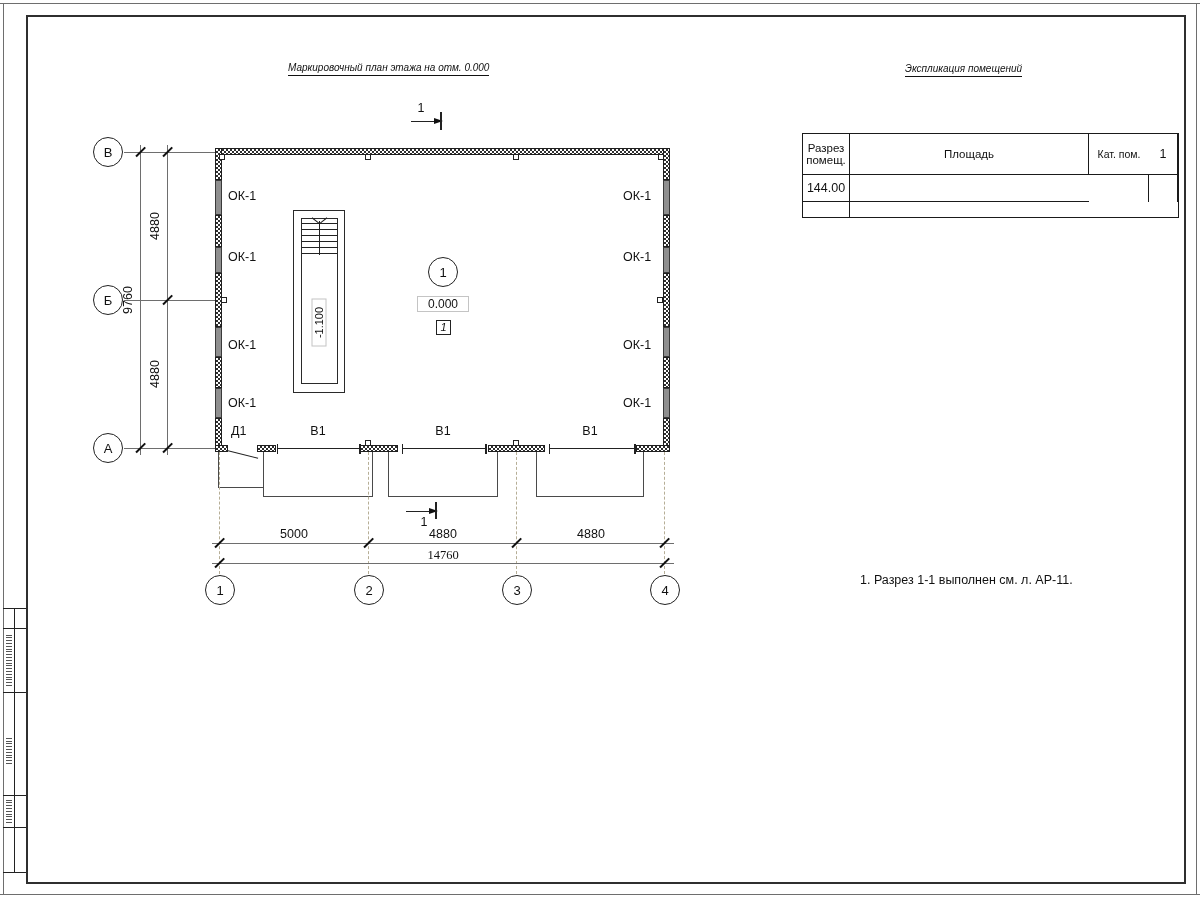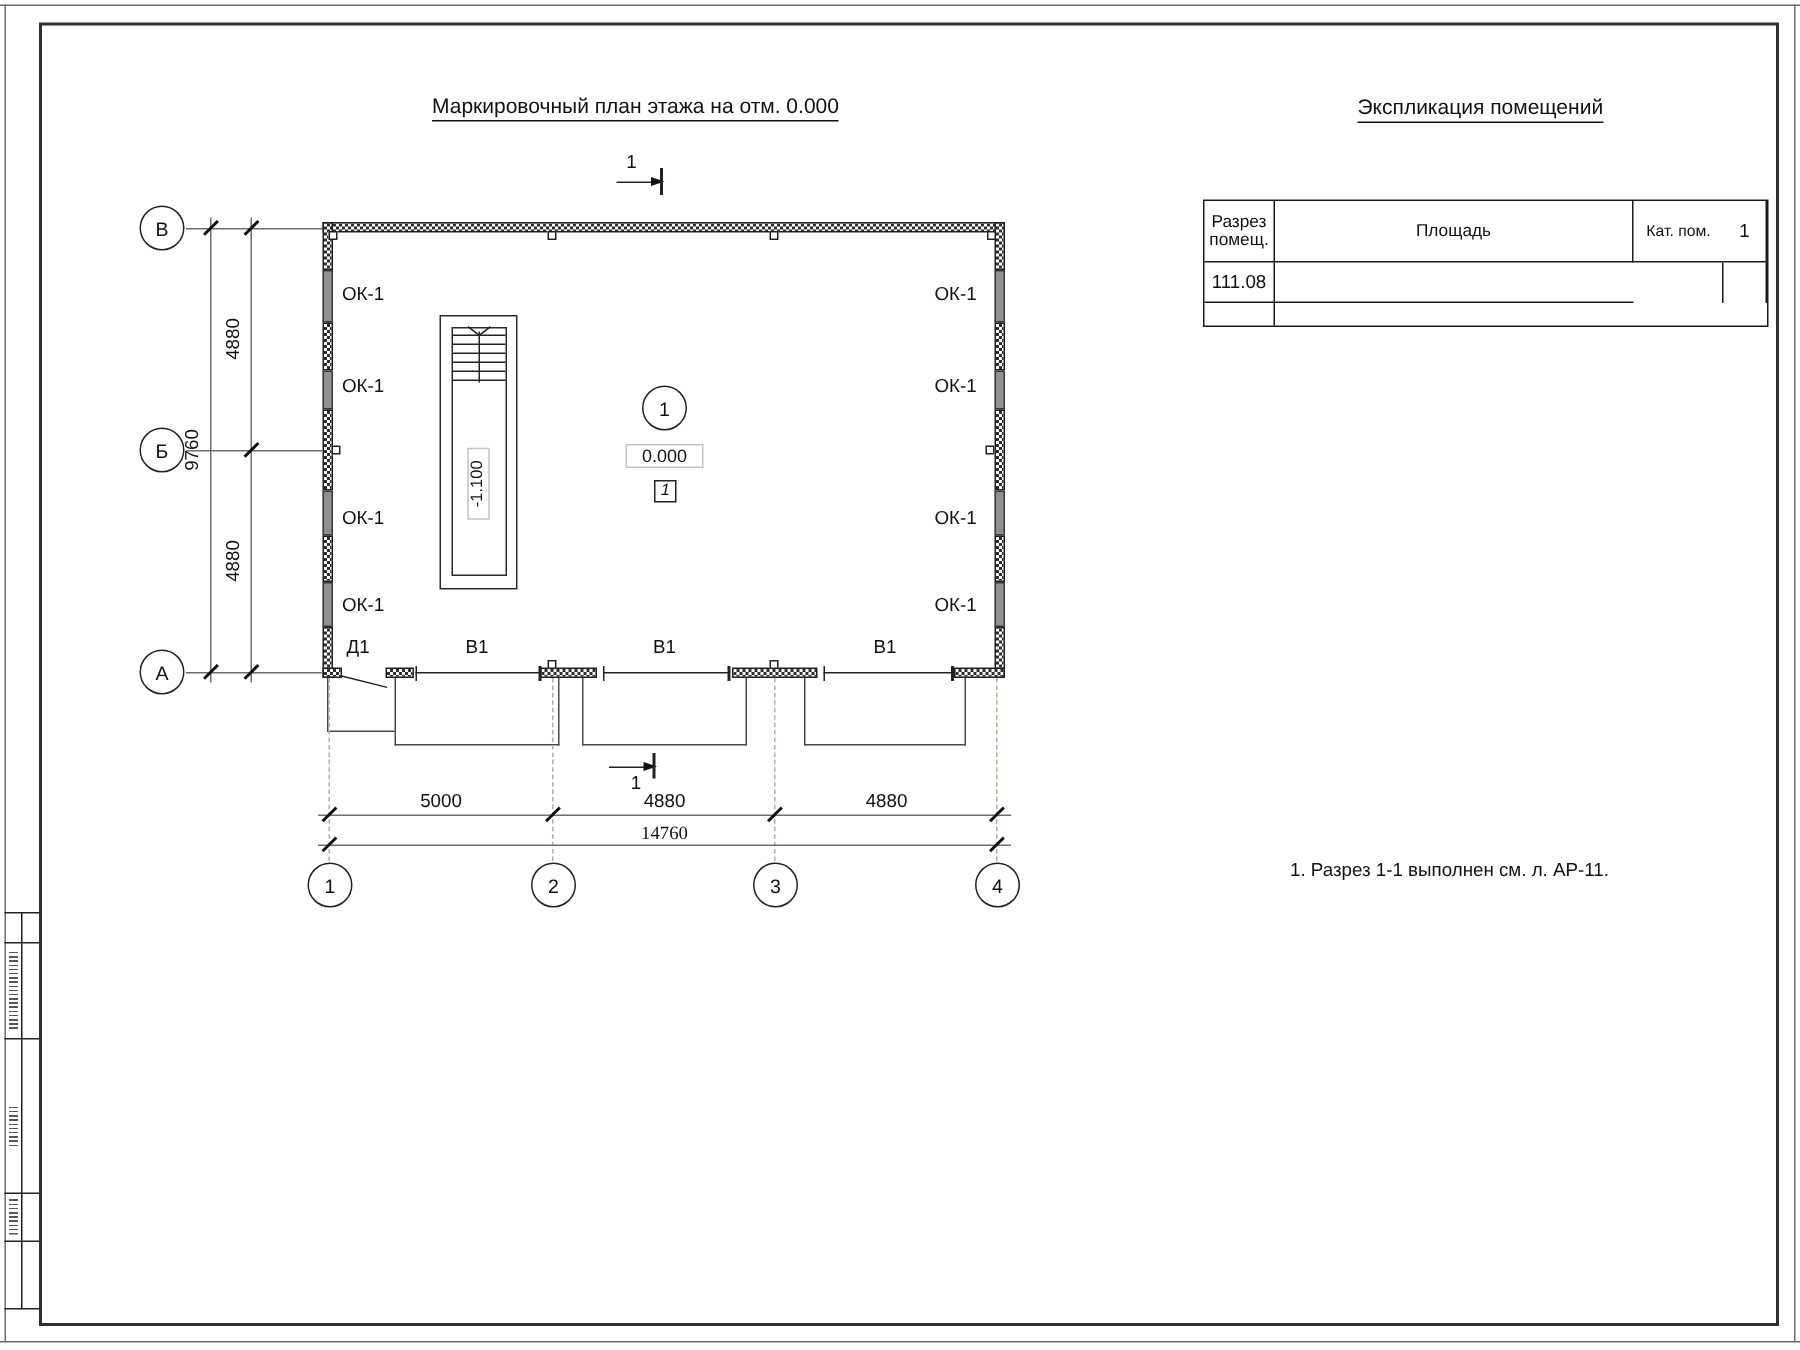--- a/index.html
+++ b/index.html
@@ -6,21 +6,21 @@
   #sheet{position:relative;width:1200px;height:900px;background:#fff;overflow:hidden;
          font-family:"Liberation Sans",sans-serif;color:#111;}
   .abs{position:absolute;box-sizing:border-box;}
   .ln{position:absolute;background:#222;}
   .lng{position:absolute;background:#6e6e6e;}
   .hatch{position:absolute;box-sizing:border-box;border:1px solid #1f1f1f;
          background:conic-gradient(#2e2e2e 0 25%,#fff 0 50%,#2e2e2e 0 75%,#fff 0) 0 0/4px 4px;}
   .win{position:absolute;box-sizing:border-box;background:#8f8f8f;border:1px solid #3a3a3a;}
   .t{position:absolute;font-size:12.5px;line-height:14px;color:#111;white-space:nowrap;}
   .tc{text-align:center;}
-  .title{position:absolute;font-size:14px;border-bottom:1.3px solid #111;
+  .title{position:absolute;font-size:10px;font-style:italic;border-bottom:1.3px solid #111;
          padding-bottom:2px;white-space:nowrap;}
   .circle{position:absolute;box-sizing:border-box;width:30px;height:30px;border:1.4px solid #222;
           border-radius:50%;background:#fff;display:flex;align-items:center;justify-content:center;
           font-size:13px;}
   .tick{position:absolute;width:13px;height:1.6px;background:#111;transform:rotate(-45deg);}
   .sq{position:absolute;box-sizing:border-box;width:6px;height:6px;border:1px solid #222;background:#fff;}
   .axisv{position:absolute;width:0;border-left:1px dashed #b6ae96;}
   .apron{position:absolute;box-sizing:border-box;border:1px solid #4a4a4a;border-top:none;}
   .arrow-r{position:absolute;width:0;height:0;border-top:3.5px solid transparent;
            border-bottom:3.5px solid transparent;border-left:9px solid #111;}
@@ -67,21 +67,21 @@
   <div class="stamp-txt" style="left:6px;top:799px;height:24px;"></div>
 
   <div class="title" style="left:288px;top:62px;">Маркировочный план этажа на отм. 0.000</div>
   <div class="title" style="left:905px;top:63px;">Экспликация помещений</div>
 
   <div id="expl-table">
     <div class="cell">Разрез помещ.</div>
     <div class="cell">Площадь</div>
     <div class="cell last small">Кат. пом.</div>
     <div class="cell val">1</div>
-    <div class="cell val">111.08</div>
+    <div class="cell val">144.00</div>
     <div class="cell val last"></div>
     <div class="cell bot"></div>
     <div class="cell bot"></div>
     <div class="cell bot"></div>
     <div class="cell bot last"></div>
   </div>
 
   <div class="t tc" style="left:415px;top:101px;width:12px;">1</div>
   <div class="ln" style="left:411px;top:120.5px;width:26px;height:1.5px;"></div>
   <div class="arrow-r" style="left:434px;top:117.7px;"></div>

